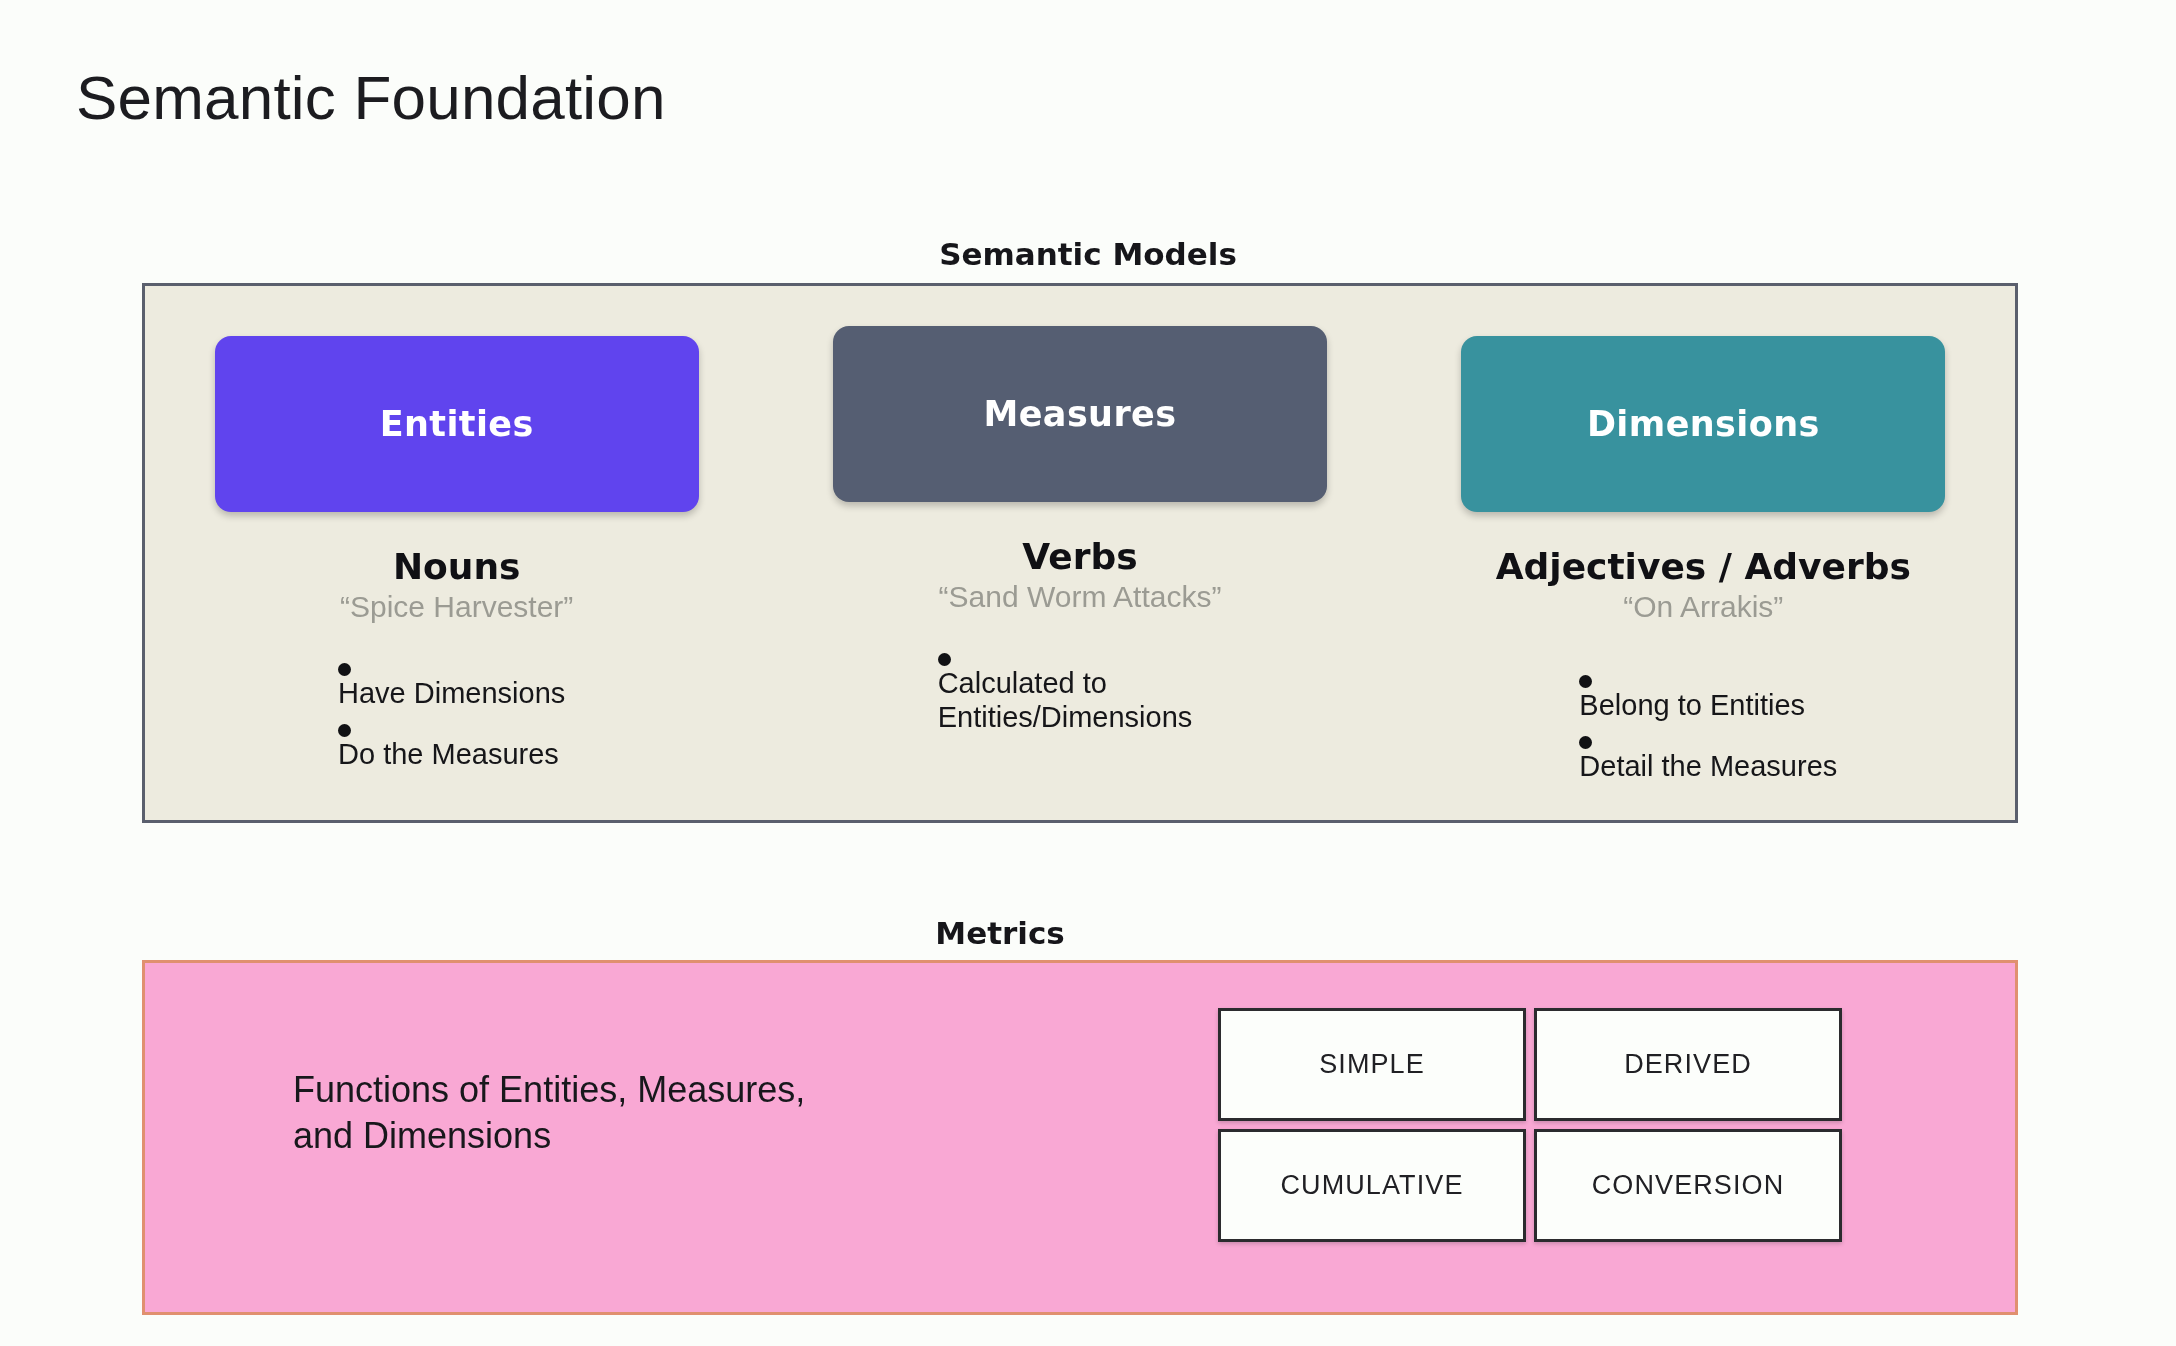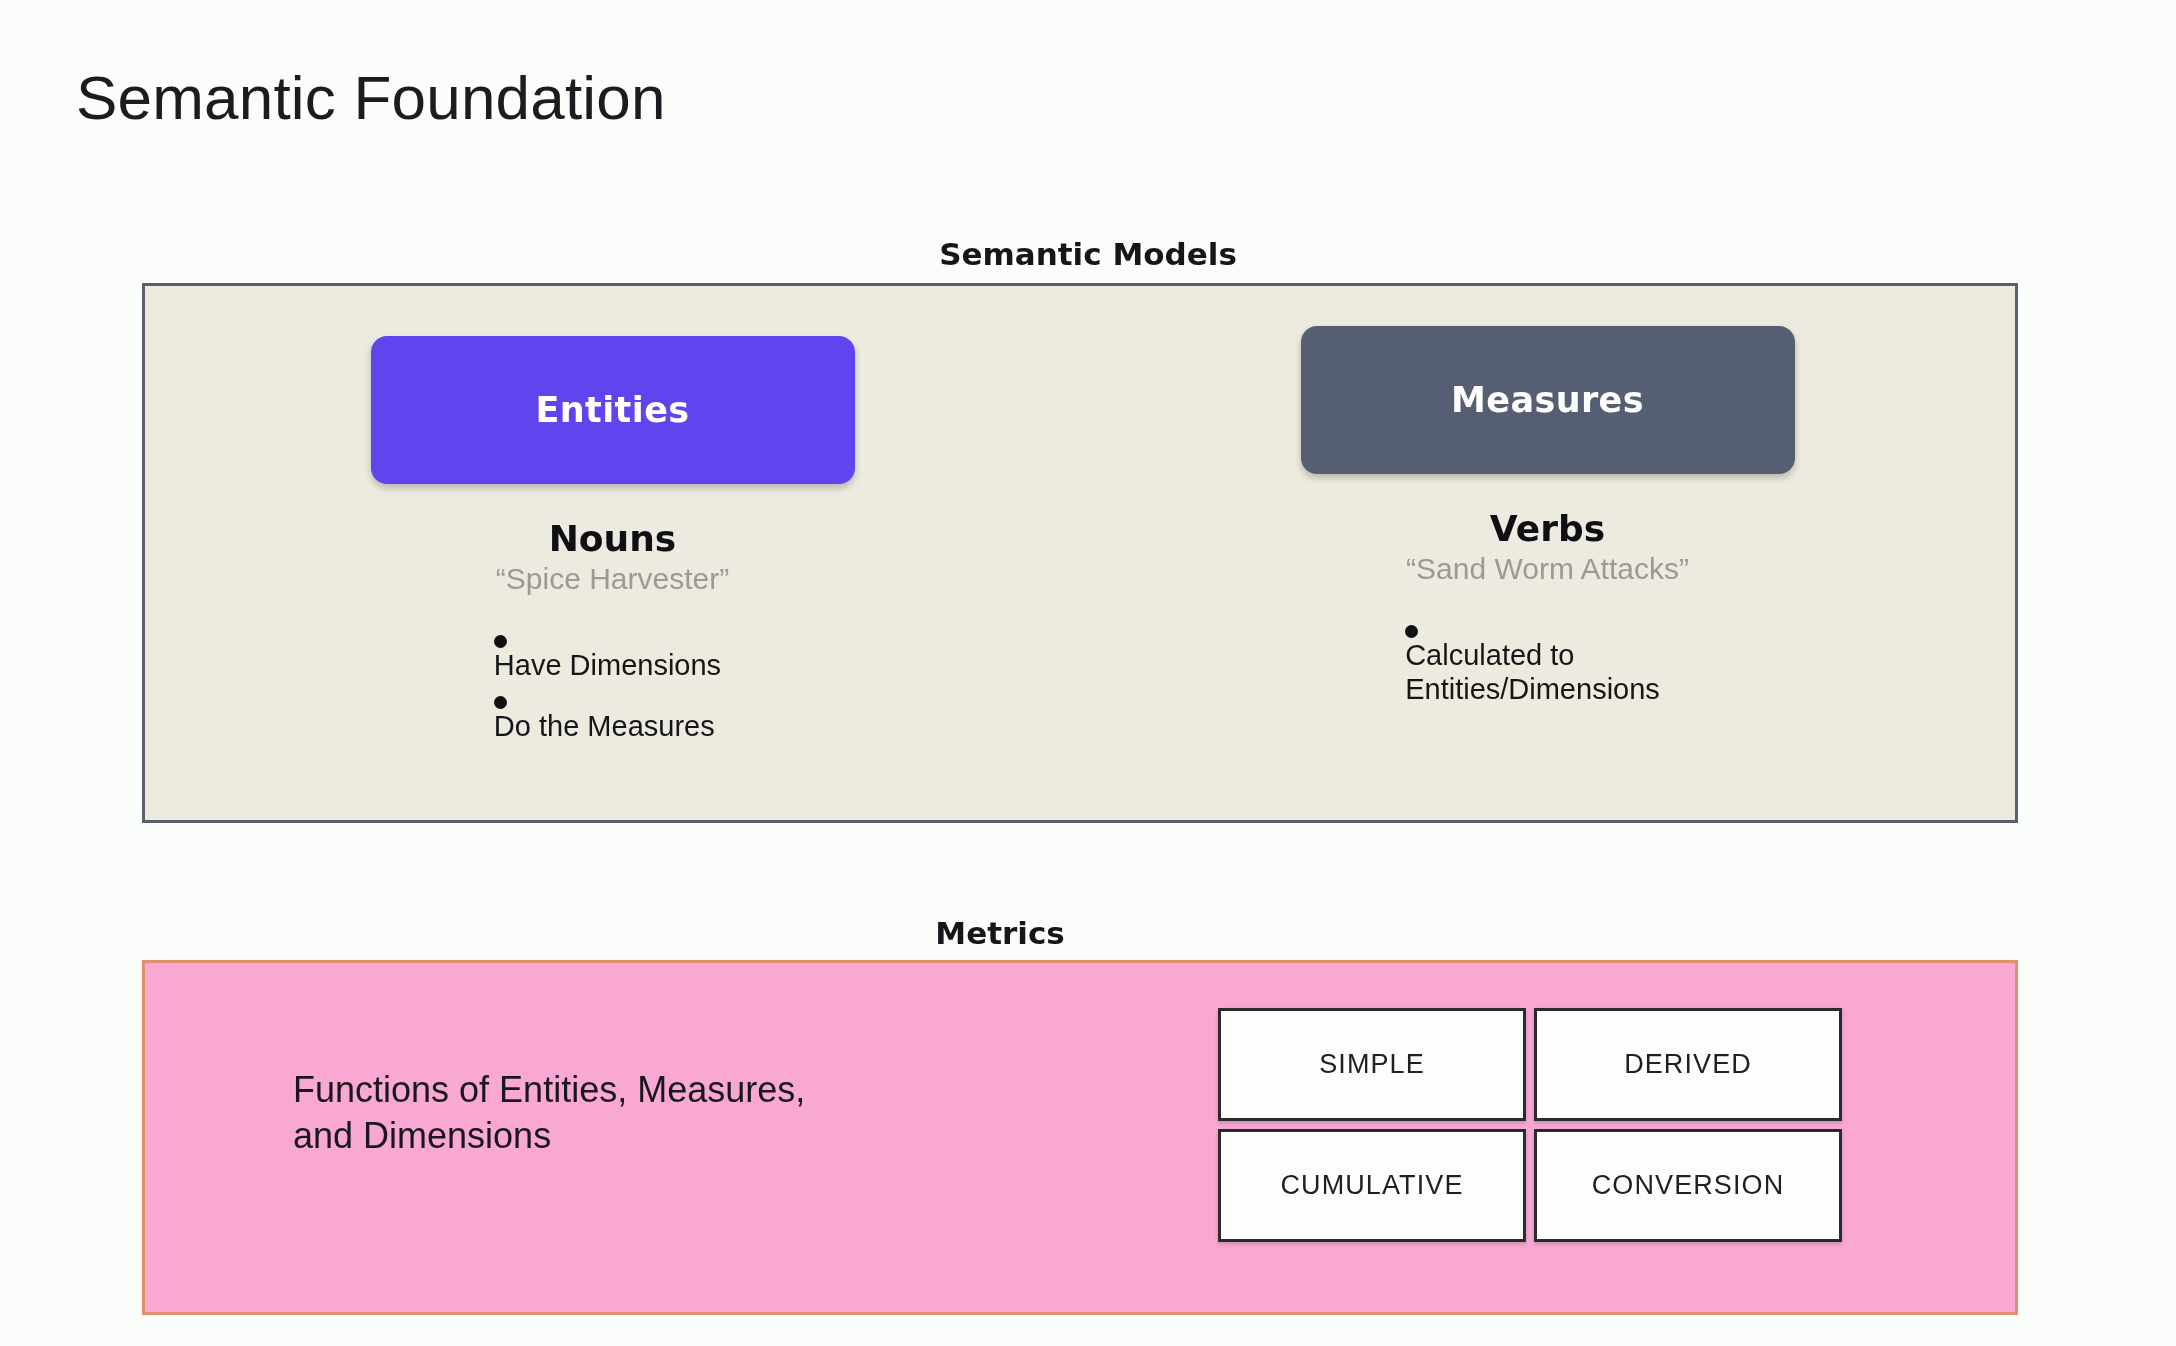--- a/index.html
+++ b/index.html
@@ -75,21 +75,21 @@
     flex: 1 1 0;
     position: relative;
     display: flex;
     flex-direction: column;
     align-items: center;
   }
 
   .model-card {
     margin-top: 50px;
     width: 484px;
-    height: 148px;
+    height: 176px;
     border-radius: 16px;
     display: flex;
     align-items: center;
     justify-content: center;
     box-shadow: 0 4px 7px rgba(0,0,0,0.22);
     box-sizing: border-box;
   }
   .model-card-label {
     color: #ffffff;
     font-size: 35px;
@@ -238,20 +238,37 @@
       <div class="example-phrase">“Sand Worm Attacks”</div>
       <ul class="bullet-list">
         <li class="bullet-item">
           <span class="bullet-dot"></span>
           <span class="bullet-text" style="white-space: pre-line;">Calculated to
 Entities/Dimensions</span>
         </li>
       </ul>
     </div>
 
+    <div class="model-col col-dimensions">
+      <div class="model-card">
+        <span class="model-card-label">Dimensions</span>
+      </div>
+      <div class="part-of-speech">Adjectives / Adverbs</div>
+      <div class="example-phrase">“On Arrakis”</div>
+      <ul class="bullet-list">
+        <li class="bullet-item">
+          <span class="bullet-dot"></span>
+          <span class="bullet-text">Belong to Entities</span>
+        </li>
+        <li class="bullet-item">
+          <span class="bullet-dot"></span>
+          <span class="bullet-text">Detail the Measures</span>
+        </li>
+      </ul>
+    </div>
 
   </div>
 </div>
 
 <div class="section-caption" id="caption-metrics">Metrics</div>
 
 <div class="metrics-panel">
   <div class="metrics-desc">Functions of Entities, Measures,
 and Dimensions</div>
 

